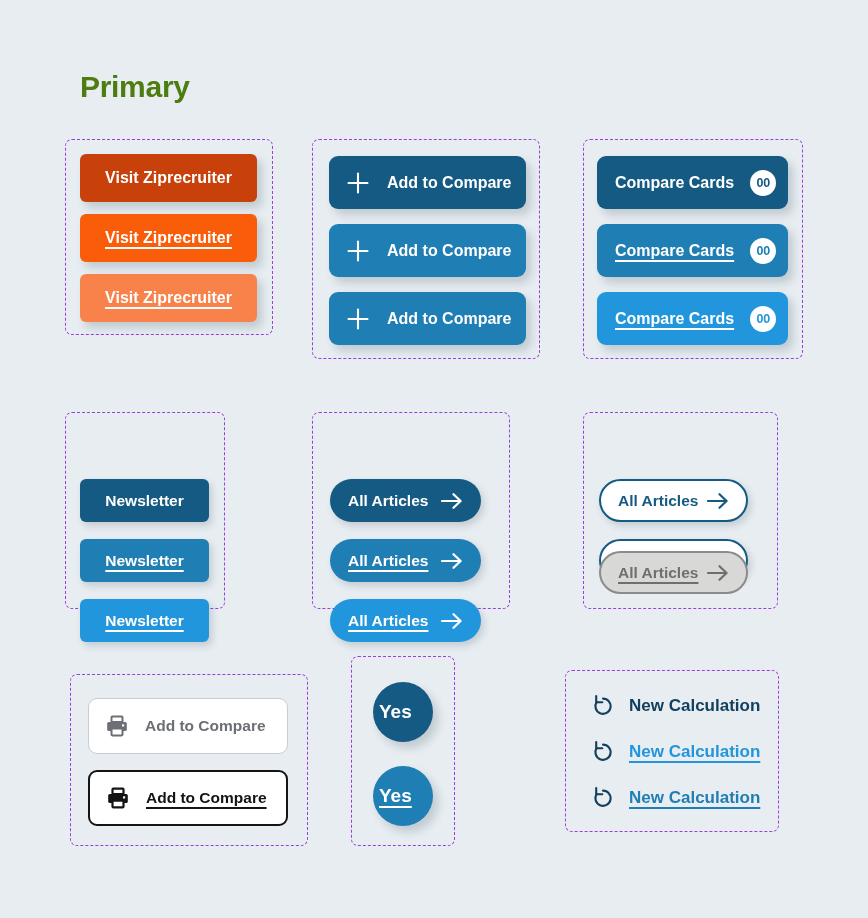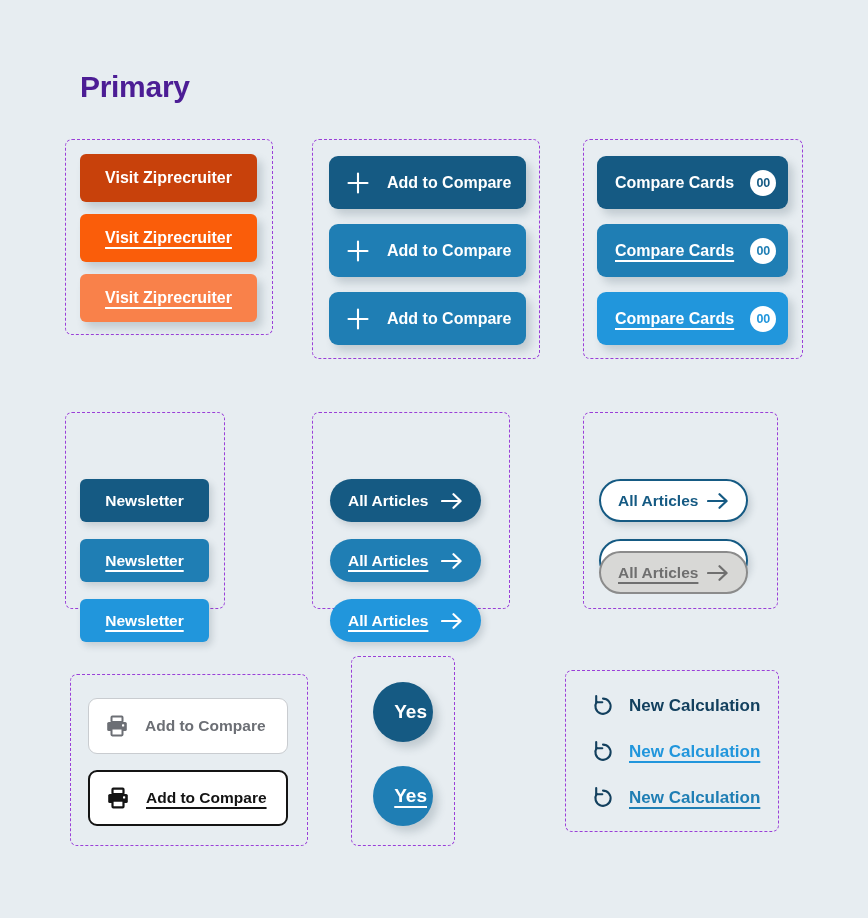--- a/index.html
+++ b/index.html
@@ -8,21 +8,21 @@
     background:#e7edf1;
     font-family:"Liberation Sans", sans-serif;
     -webkit-font-smoothing:antialiased;
     overflow:hidden;
   }
   .page{position:relative;width:868px;height:918px;}
 
   
   .page-title{
     position:absolute;left:80px;top:70px;
-    font-size:30px;font-weight:bold;color:#4c1d95;
+    font-size:30px;font-weight:bold;color:#4d7c0f;
     letter-spacing:-0.3px;
   }
 
   
   .dbox{
     position:absolute;
     border:1.6px dashed #9a3fd8;
     border-radius:7px;
     box-sizing:border-box;
   }
@@ -94,21 +94,21 @@
     border-radius:9px;
   }
   .wbtn.strong{
     border:2.2px solid #141414;
     color:#141414;
   }
 
   
   .circ{
     border-radius:50%;
-    justify-content:flex-end;
+    justify-content:flex-start;
   }
 
   
   .tlink{
     position:absolute;
     display:flex;align-items:center;
     font-weight:bold;font-size:17px;
     background:transparent;border:none;
     white-space:nowrap;cursor:pointer;
   }

